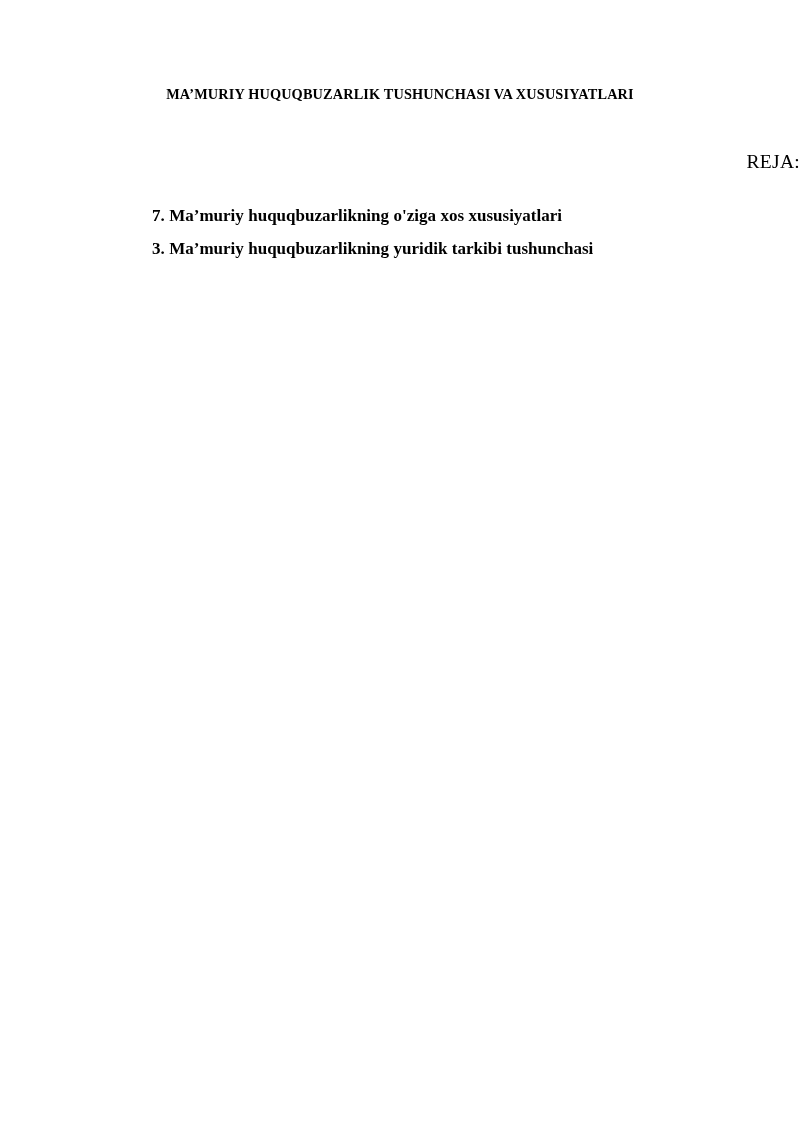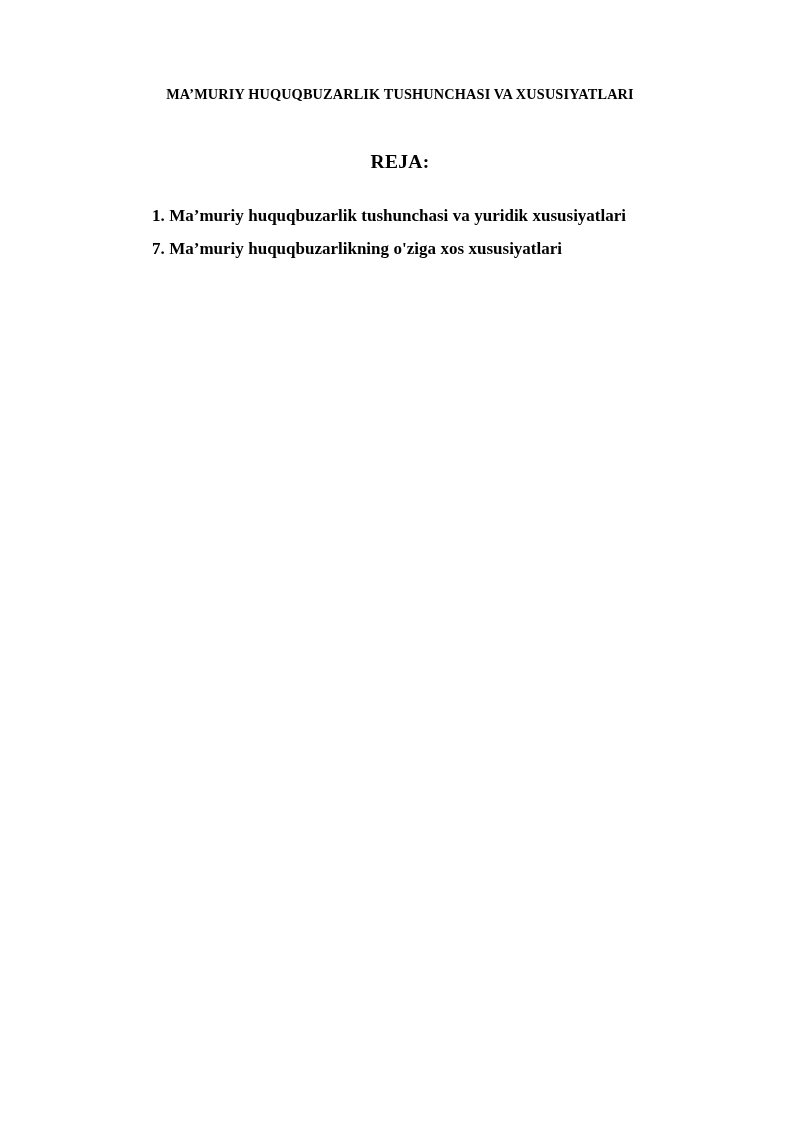--- a/index.html
+++ b/index.html
@@ -37,23 +37,23 @@
     line-height: 1.15;
     white-space: nowrap;
   }
 
   
   .reja-heading {
     position: absolute;
     left: 0;
     top: 135px;
     width: 800px;
-    text-align: center;
+    text-align: right;
     font-size: 19.5px;
-    font-weight: bold;
+    font-weight: normal;
     line-height: 1.15;
     letter-spacing: 0.3px;
   }
 
   
   .plan-list {
     position: absolute;
     left: 113px;
     top: 200px;
     width: 640px;
@@ -77,17 +77,17 @@
 </head>
 <body>
 
 <div class="page">
 
   <h1 class="doc-title">MA’MURIY HUQUQBUZARLIK TUSHUNCHASI VA XUSUSIYATLARI</h1>
 
   <h2 class="reja-heading">REJA:</h2>
 
   <div class="plan-list">
-    <p class="plan-item">1. Ma’muriy huquqbuzarlik tushunchasi va yuridik xususiyatlari</p>
     <p class="plan-item">7. Ma’muriy huquqbuzarlikning o'ziga xos xususiyatlari</p>
+    <p class="plan-item">3. Ma’muriy huquqbuzarlikning yuridik tarkibi tushunchasi</p>
   </div>
 
 </div>
 
 </body></html>

